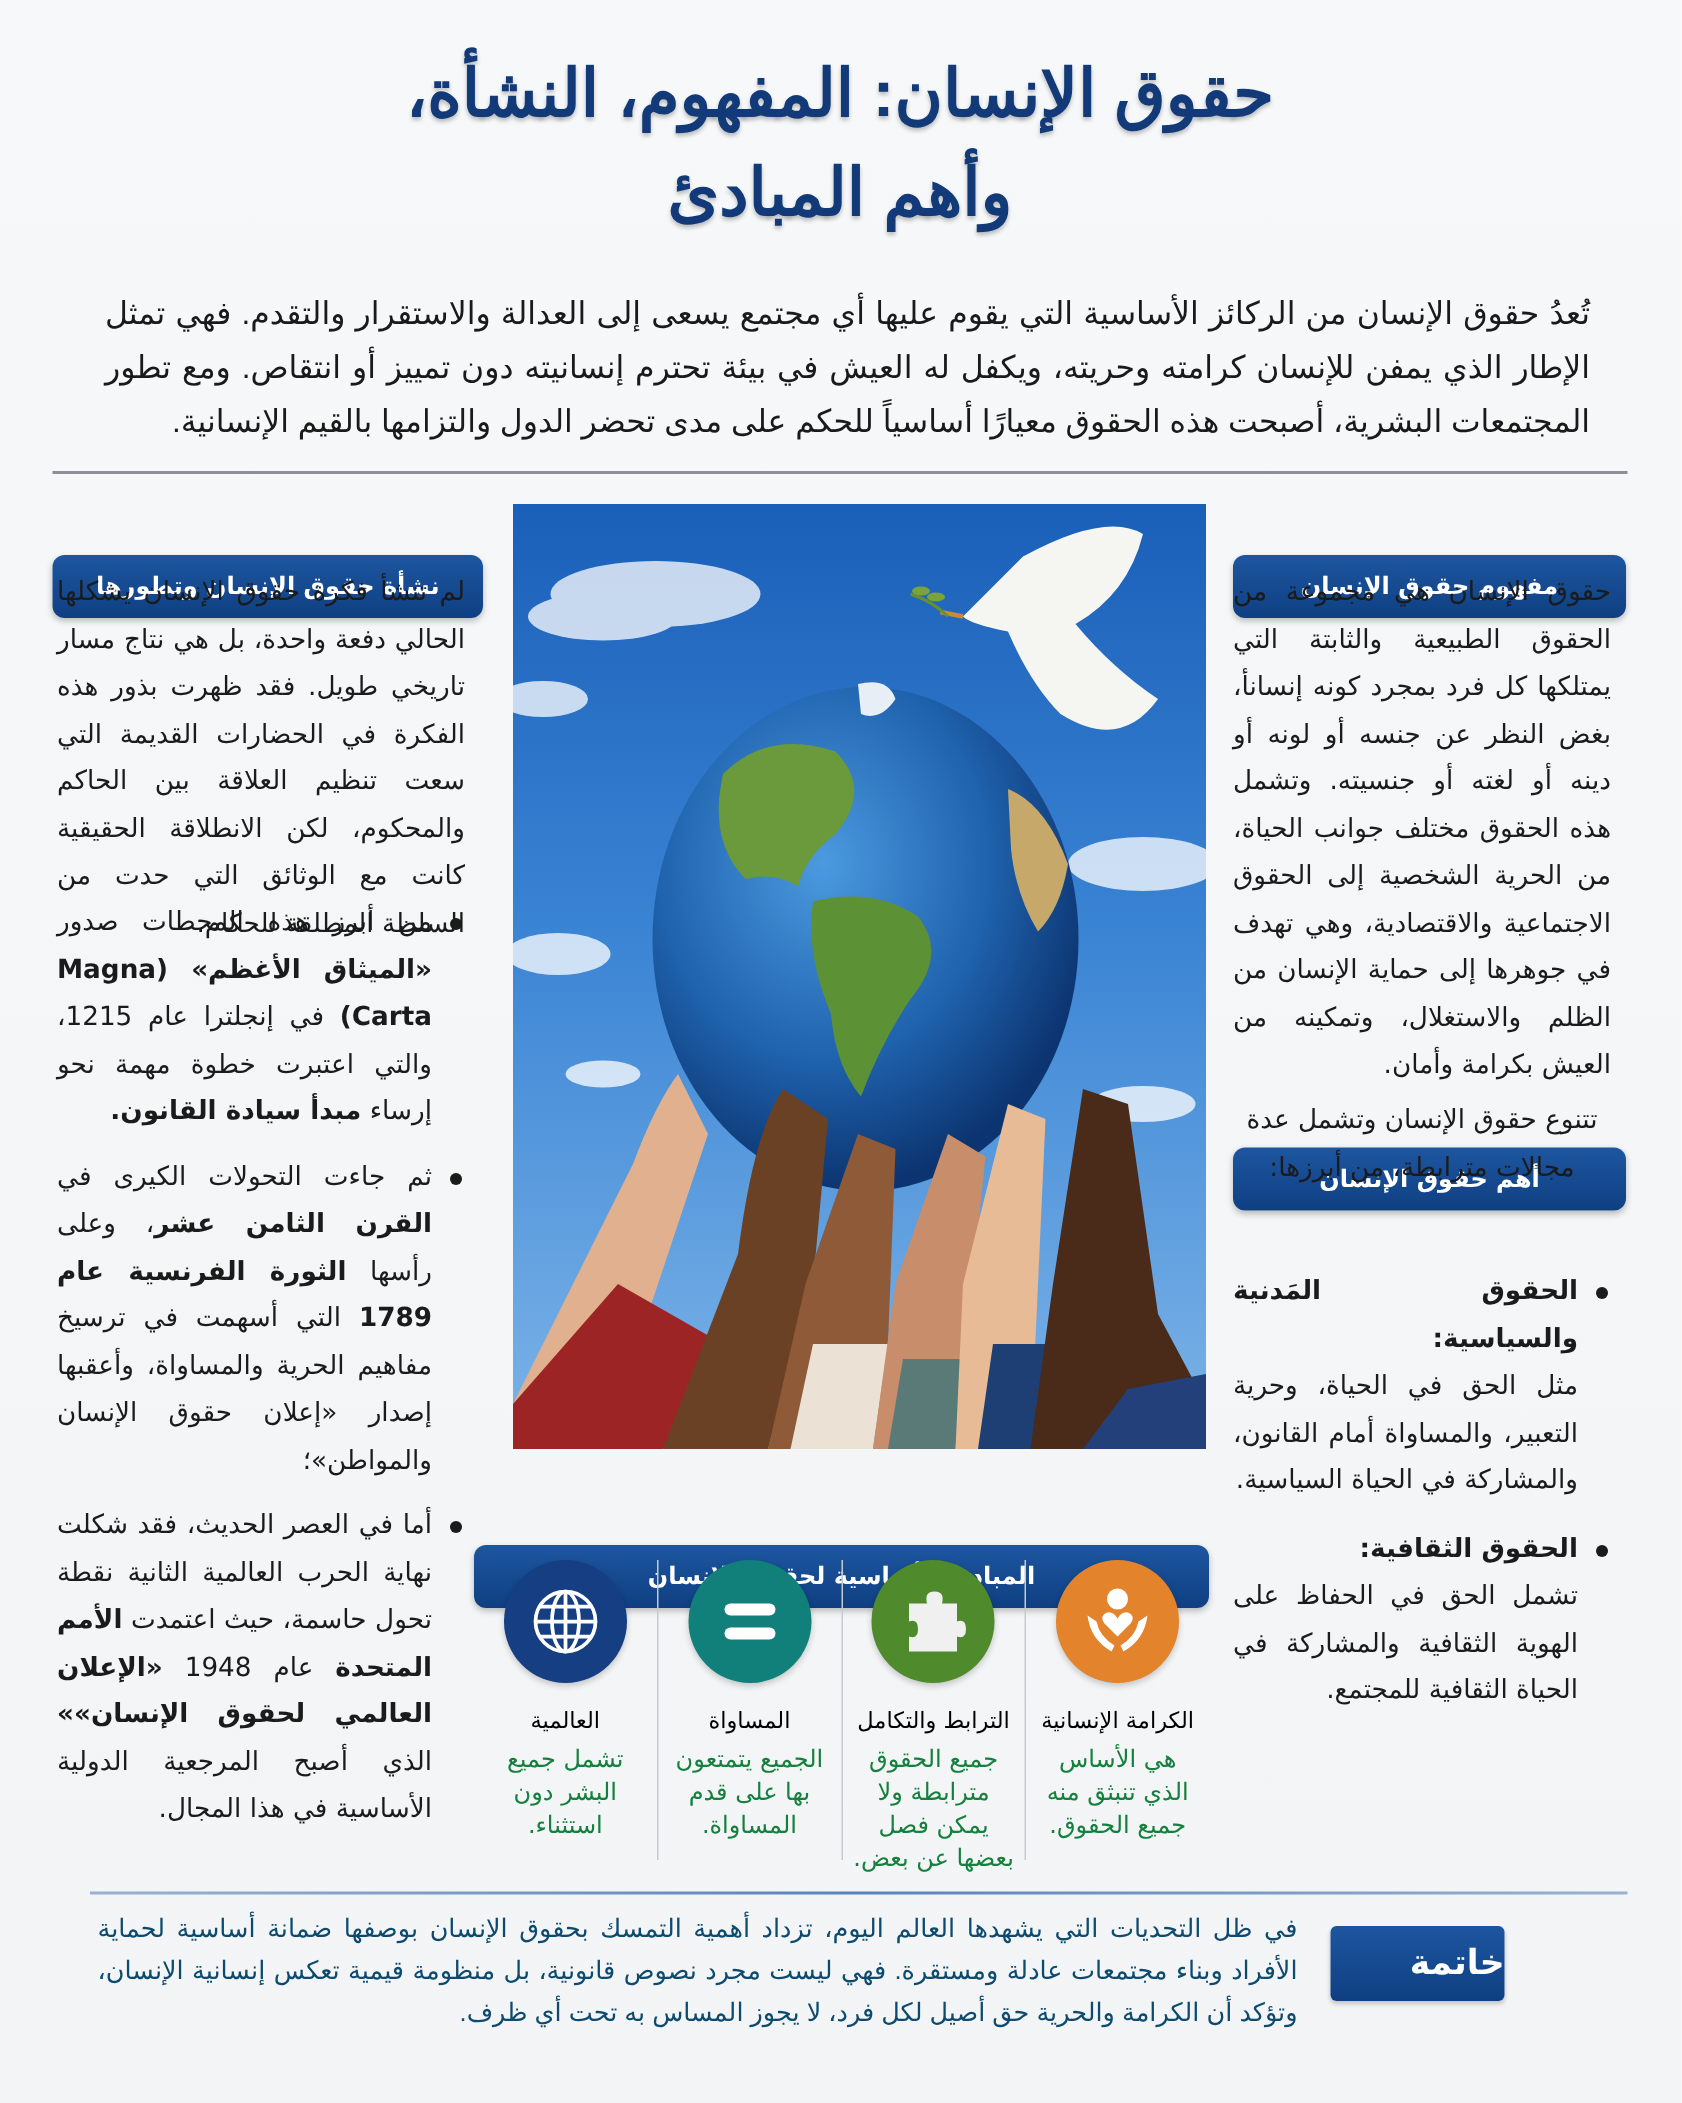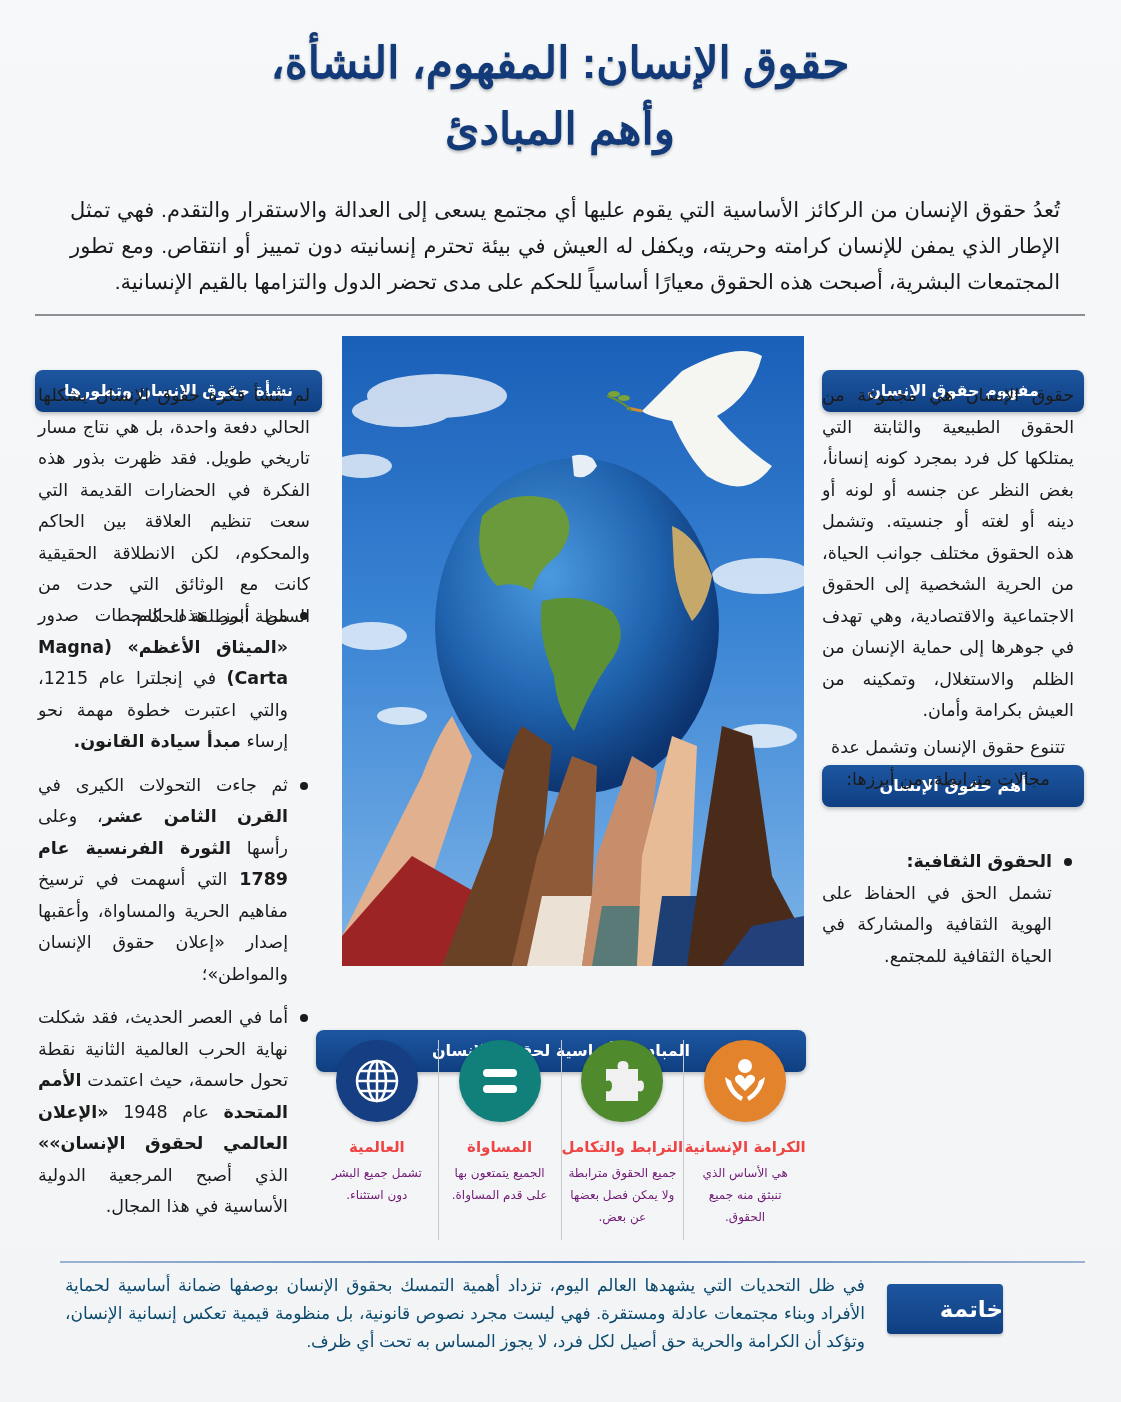--- a/index.html
+++ b/index.html
@@ -64,24 +64,24 @@
     flex: 1; text-align: center; position: relative;
     border-left: 1.5px solid #c7c9cd;
   }
   .principle:last-child { border-left: none; }
   .principle .icon-circle {
     width: 82px; height: 82px; border-radius: 50%;
     margin: 0 auto; display: flex; align-items: center; justify-content: center;
     box-shadow: 0 2px 4px rgba(0,0,0,0.2);
   }
   .principle .p-title {
-    margin-top: 16px; font-weight: bold; font-size: 15px; color: #ef4444;
+    margin-top: 16px; font-weight: normal; font-size: 15px; color: #000000;
   }
   .principle .p-desc {
-    margin-top: 6px; font-size: 12px; line-height: 22px; color: #701a75;
+    margin-top: 6px; font-size: 16px; line-height: 22px; color: #15803d;
     padding: 0 6px;
   }
   .footer-rule {
     position: absolute; top: 1261px; left: 60px; width: 1025px; height: 2px;
     background: linear-gradient(90deg, #9ab2d1, #5a84bd, #9ab2d1);
   }
   .conclusion-badge {
     position: absolute; top: 1284px; left: 887px; width: 116px; height: 50px;
     background: linear-gradient(180deg, #1d56a0 0%, #0f3f82 100%);
     border-radius: 4px; color: #fff; font-weight: bold; font-size: 23px;
@@ -105,20 +105,25 @@
 <p class="intro">تُعدُ حقوق الإنسان من الركائز الأساسية التي يقوم عليها أي مجتمع يسعى إلى العدالة والاستقرار والتقدم. فهي تمثل الإطار الذي يمفن للإنسان كرامته وحريته، ويكفل له العيش في بيئة تحترم إنسانيته دون تمييز أو انتقاص. ومع تطور المجتمعات البشرية، أصبحت هذه الحقوق معيارًا أساسياً للحكم على مدى تحضر الدول والتزامها بالقيم الإنسانية.</p>
 
 <div class="rule"></div>
 
 <div class="sec-header" style="top:330px; left:822px; width:262px;">مفهوم حقوق الإنسان</div>
 <p class="col-text" style="top:380px; left:822px; width:252px;">حقوق الإنسان هي مجموعة من الحقوق الطبيعية والثابتة التي يمتلكها كل فرد بمجرد كونه إنسانأ، بغض النظر عن جنسه أو لونه أو دينه أو لغته أو جنسيته. وتشمل هذه الحقوق مختلف جوانب الحياة، من الحرية الشخصية إلى الحقوق الاجتماعية والاقتصادية، وهي تهدف في جوهرها إلى حماية الإنسان من الظلم والاستغلال، وتمكينه من العيش بكرامة وأمان.</p>
 
 <div class="sec-header" style="top:725px; left:822px; width:262px;">أهم حقوق الإنسان</div>
 <p class="col-text" style="top:732px; left:822px; width:252px; text-align:center;">تتنوع حقوق الإنسان وتشمل عدة مجالات مترابطة، من أبرزها:</p>
 <ul class="col-text bullets" style="top:846px; left:822px; width:252px;">
+  <li style="margin-bottom:14px;">
+    <span class="dot"></span>
+    <b>الحقوق المَدنية والسياسية:</b><br>
+    <span>مثل الحق في الحياة، وحرية التعبير، والمساواة أمام القانون، والمشاركة في الحياة السياسية.</span>
+  </li>
   <li>
     <span class="dot"></span>
     <b>الحقوق الثقافية:</b><br>
     <span>تشمل الحق في الحفاظ على الهوية الثقافية والمشاركة في الحياة الثقافية للمجتمع.</span>
   </li>
 </ul>
 
 <div class="sec-header" style="top:330px; left:35px; width:287px;">نشأة حقوق الإنسان وتطورها</div>
 <p class="col-text" style="top:380px; left:38px; width:272px;">لم تنشأ فكرة حقوق الإنسان يشكلها الحالي دفعة واحدة، بل هي نتاج مسار تاريخي طويل. فقد ظهرت بذور هذه الفكرة في الحضارات القديمة التي سعت تنظيم العلاقة بين الحاكم والمحكوم، لكن الانطلاقة الحقيقية كانت مع الوثائق التي حدت من السلطة المطلقة للحكام.</p>
 <ul class="col-text bullets" style="top:600px; left:38px; width:272px;">

